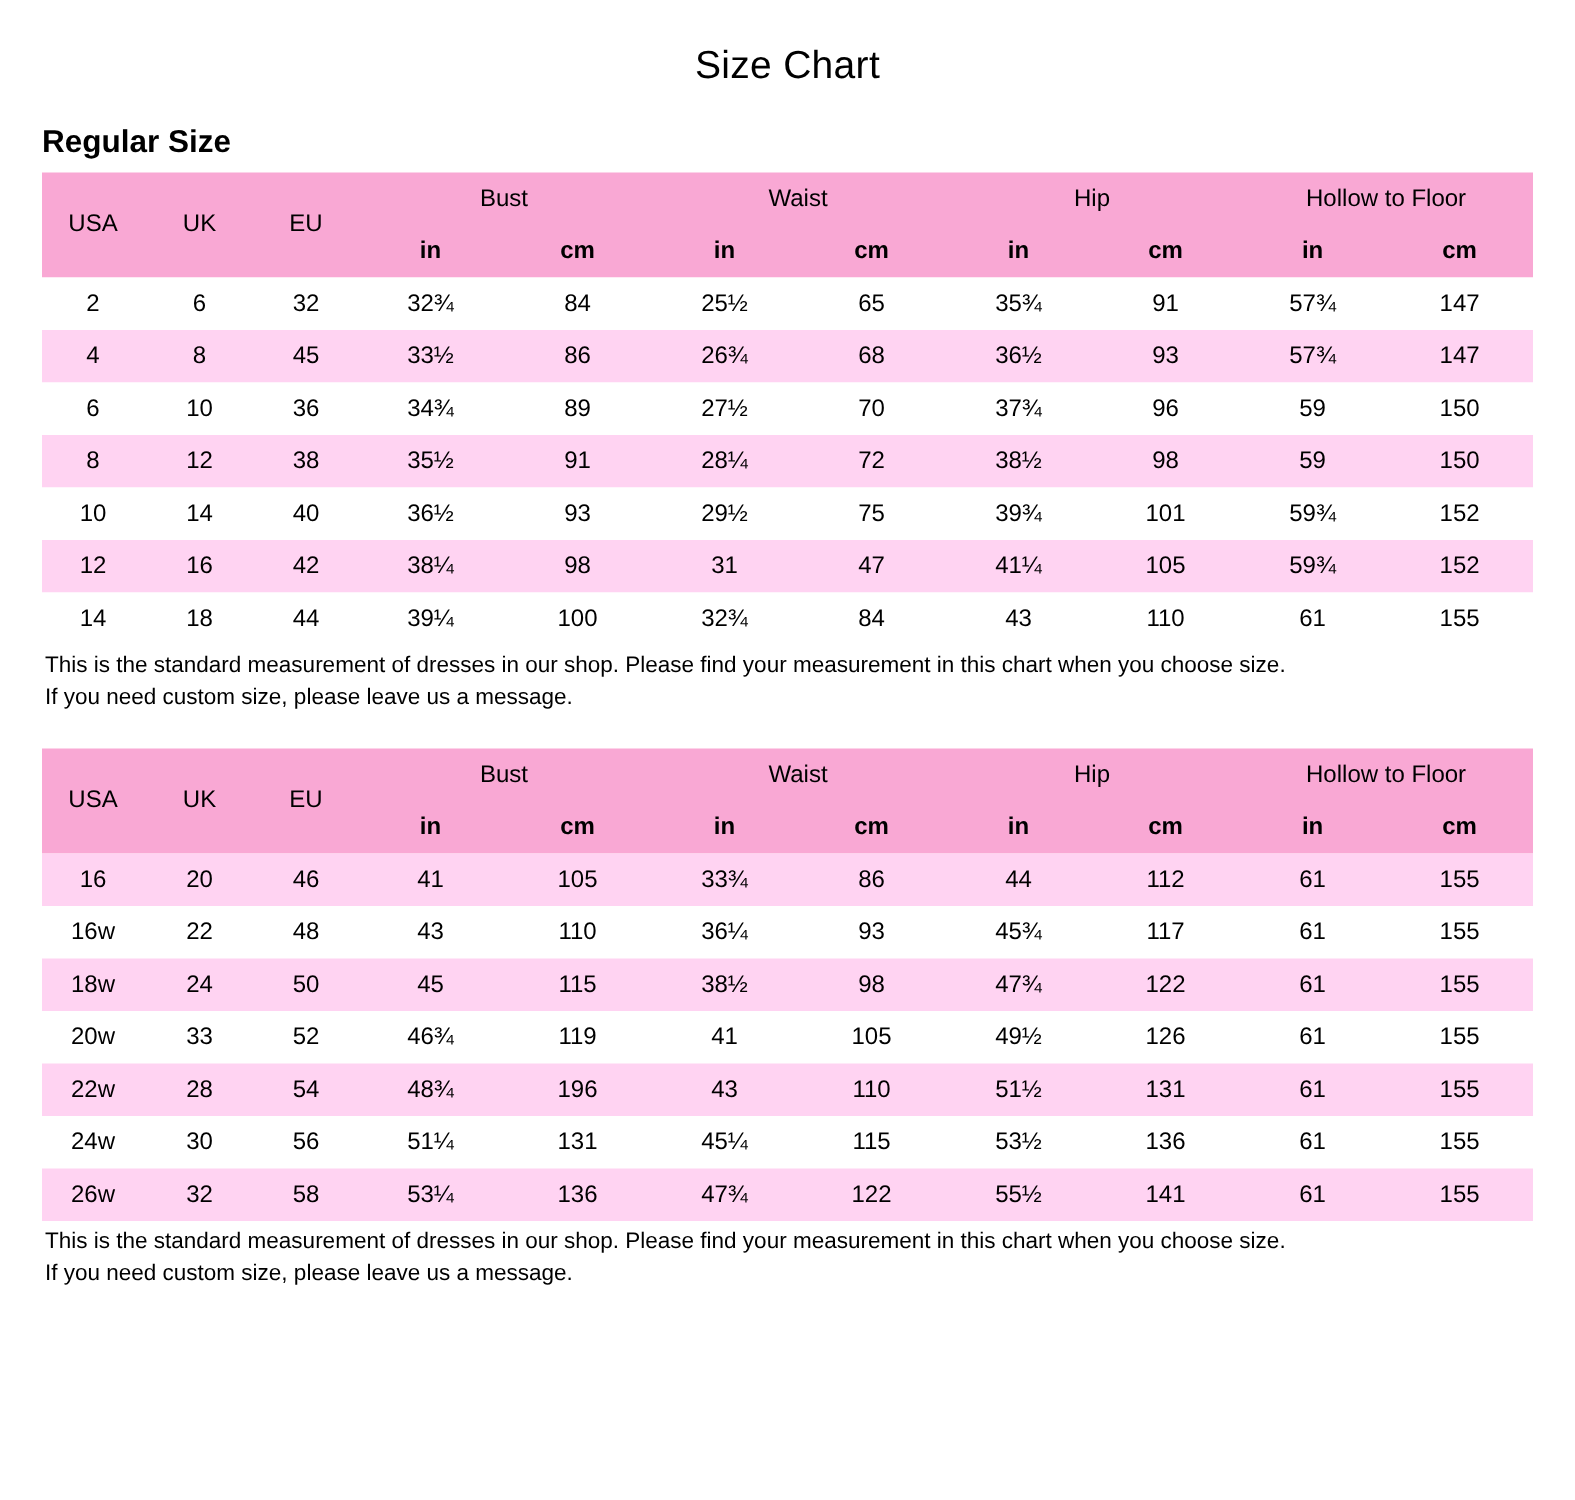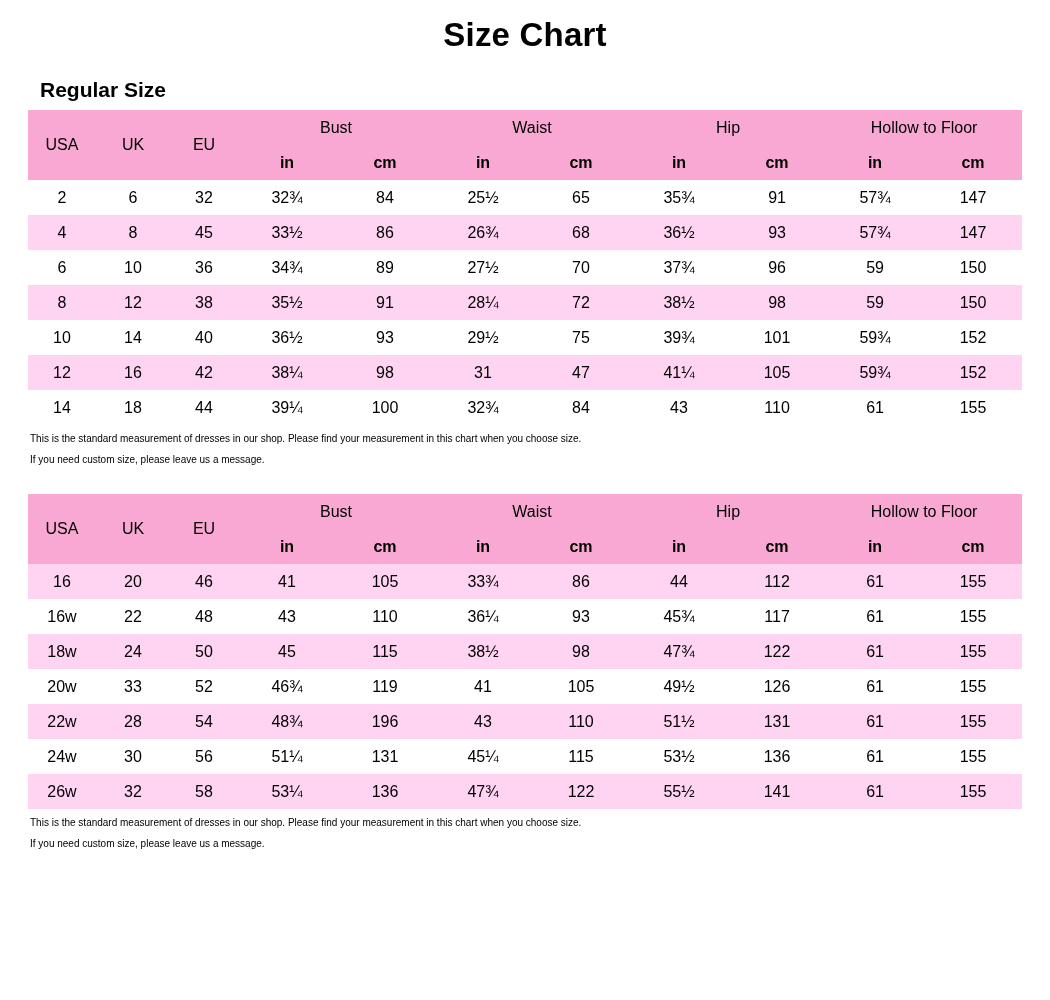--- a/index.html
+++ b/index.html
@@ -16,32 +16,32 @@
   }
   .page {
     width: 1050px;
     height: 1000px;
     box-sizing: border-box;
     padding: 0 28px;
     position: relative;
   }
   .doc-title {
     text-align: center;
-    font-size: 33px;
-    font-weight: bold;
-    margin: 16px 0 0 0;
+    font-size: 26px;
+    font-weight: normal;
+    margin: 28px 0 0 0;
     letter-spacing: 0.2px;
   }
   .section {
     margin-top: 24px;
   }
   .section-title {
     font-size: 21px;
     font-weight: bold;
-    margin: 0 0 8px 12px;
+    margin: 0 0 8px 0;
   }
   table.size-table {
     border-collapse: collapse;
     width: 994px;
     table-layout: fixed;
   }
   table.size-table td,
   table.size-table th {
     border: none;
     text-align: center;
@@ -60,21 +60,21 @@
     font-weight: bold;
     font-size: 16px;
   }
   .row-a td {
     background: #ffffff;
   }
   .row-b td {
     background: #ffd3f2;
   }
   .note {
-    font-size: 10px;
+    font-size: 15px;
     line-height: 21px;
     margin: 3px 0 0 2px;
     white-space: pre-line;
   }
   
   col.c-usa { width: 68px; }
   col.c-uk  { width: 74px; }
   col.c-eu  { width: 68px; }
   col.c-in  { width: 98px; }
   col.c-cm  { width: 98px; }

